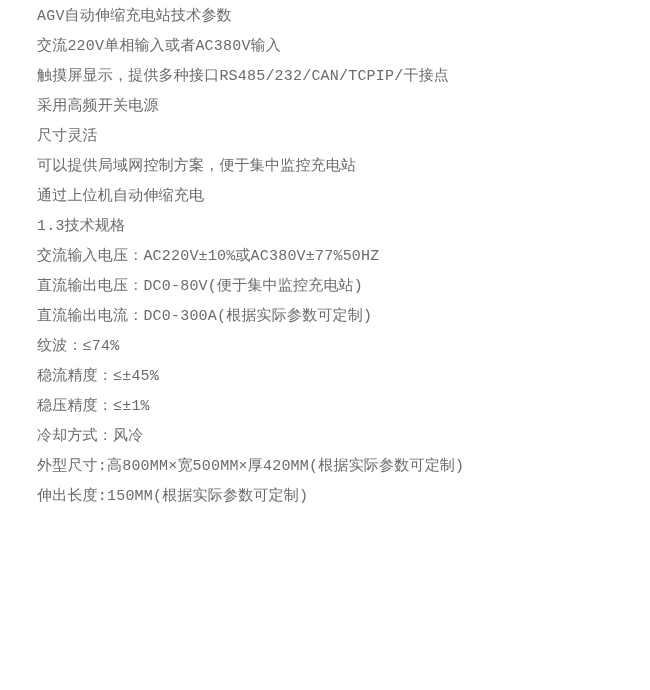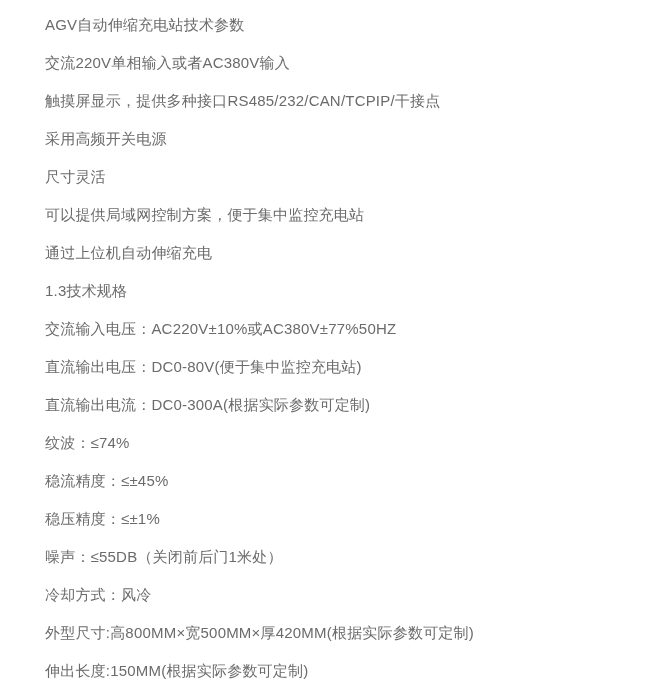--- a/index.html
+++ b/index.html
@@ -17,23 +17,24 @@
     width: 650px;
     padding: 2px 5px 0 7px;
     font-family: "Liberation Sans", "DejaVu Sans", sans-serif;
     font-size: 15px;
     line-height: 30px;
     color: #6b6b6b;
     font-weight: 400;
     letter-spacing: 0.2px;
   }
   .line {
-    margin: 8px;
+    margin: 0;
     text-indent: 2em;
     white-space: nowrap;
+    font-family: Liberation Mono, monospace;
   }
   .intro {
     white-space: normal;
     text-align: justify;
     text-justify: inter-ideograph;
   }
 </style>
 </head>
 <body style="background: rgb(255, 255, 255);">
 
@@ -47,17 +48,16 @@
   <p class="line">可以提供局域网控制方案，便于集中监控充电站</p>
   <p class="line">通过上位机自动伸缩充电</p>
 
   <p class="line">1.3技术规格</p>
   <p class="line">交流输入电压：AC220V±10%或AC380V±77%50HZ</p>
   <p class="line">直流输出电压：DC0-80V(便于集中监控充电站)</p>
   <p class="line">直流输出电流：DC0-300A(根据实际参数可定制)</p>
   <p class="line">纹波：≤74%</p>
   <p class="line">稳流精度：≤±45%</p>
   <p class="line">稳压精度：≤±1%</p>
-  <p class="line">噪声：≤55DB（关闭前后门1米处）</p>
   <p class="line">冷却方式：风冷</p>
   <p class="line">外型尺寸:高800MM×宽500MM×厚420MM(根据实际参数可定制)</p>
   <p class="line">伸出长度:150MM(根据实际参数可定制)</p>
 </div>
 
 </body></html>

